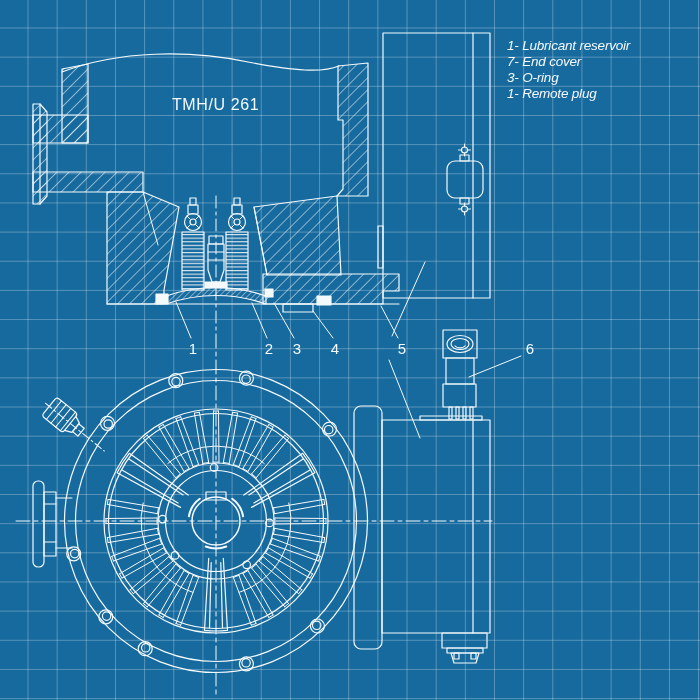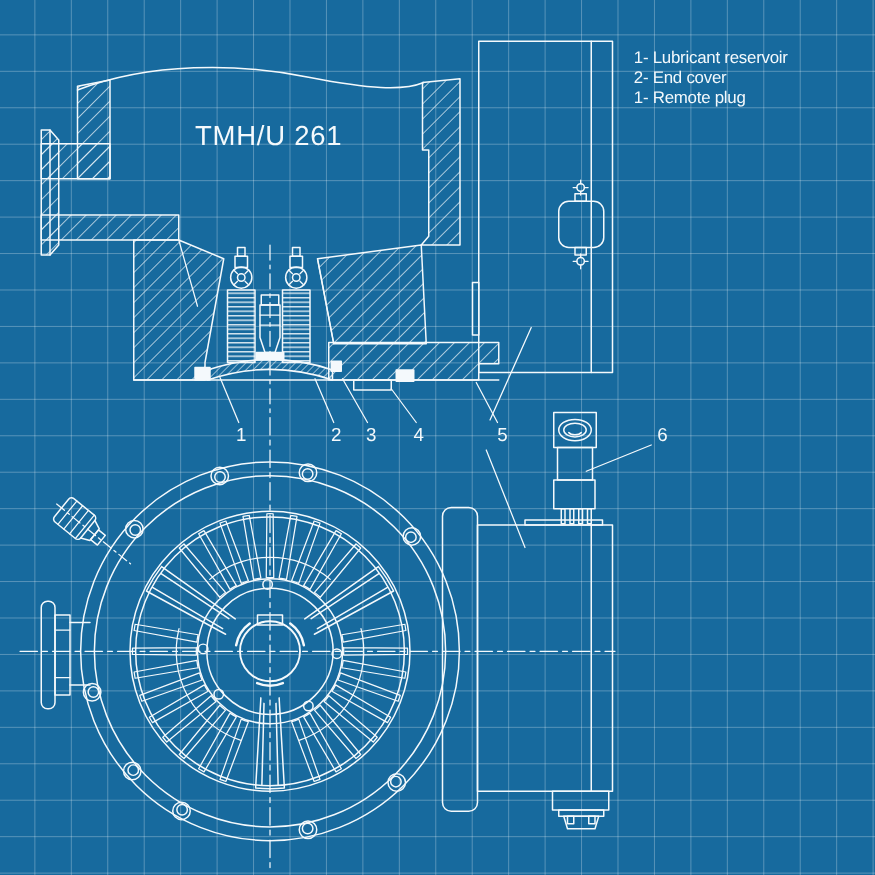--- a/index.html
+++ b/index.html
@@ -11,23 +11,23 @@
     background-image:
       linear-gradient(var(--grid) 1px, transparent 1px),
       linear-gradient(90deg, var(--grid) 1px, transparent 1px);
     background-size:29.17px 29.17px;
     background-position:27.5px 27.5px;
   }
   svg.draw{position:absolute;left:0;top:0;}
   .ln{stroke:var(--line);fill:none;stroke-width:1.2;stroke-linecap:round;stroke-linejoin:round;}
   .thin{stroke-width:1;}
   .txt{position:absolute;color:var(--line);white-space:nowrap;}
-  .title{left:156px;top:96px;font-size:22px;letter-spacing:.6px;}
+  .title{left:172px;top:96px;font-size:16px;letter-spacing:.6px;}
   .legend{left:507px;top:38px;font-size:13.5px;letter-spacing:-.2px;}
-  .legend div{line-height:15.9px;}
+  .legend div{line-height:15.9px;font-style:italic;}
   .marker{font-size:15px;transform:translateX(-50%);}
 </style>
 </head>
 <body>
 
 <div class="blueprint">
 
   <svg class="draw" width="700" height="700" viewBox="0 0 700 700">
     <defs>
       <pattern id="h8" patternUnits="userSpaceOnUse" width="8.5" height="8.5" patternTransform="rotate(45)">
@@ -230,21 +230,22 @@
         <rect x="454" y="653" width="5" height="6"></rect>
         <rect x="471" y="653" width="5" height="6"></rect>
       </g>
     </g>
   </svg>
 
   <div class="txt title">TMH/U 261</div>
 
   <div class="txt legend">
     <div>1- Lubricant reservoir</div>
-    <div>2- End cover</div>
+    <div>7- End cover</div>
+    <div>3- O-ring</div>
     <div>1- Remote plug</div>
   </div>
 
   <span class="txt marker" style="left:193px;top:340px">1</span>
   <span class="txt marker" style="left:269px;top:340px">2</span>
   <span class="txt marker" style="left:297px;top:340px">3</span>
   <span class="txt marker" style="left:335px;top:340px">4</span>
   <span class="txt marker" style="left:402px;top:340px">5</span>
   <span class="txt marker" style="left:530px;top:340px">6</span>
 </div>

